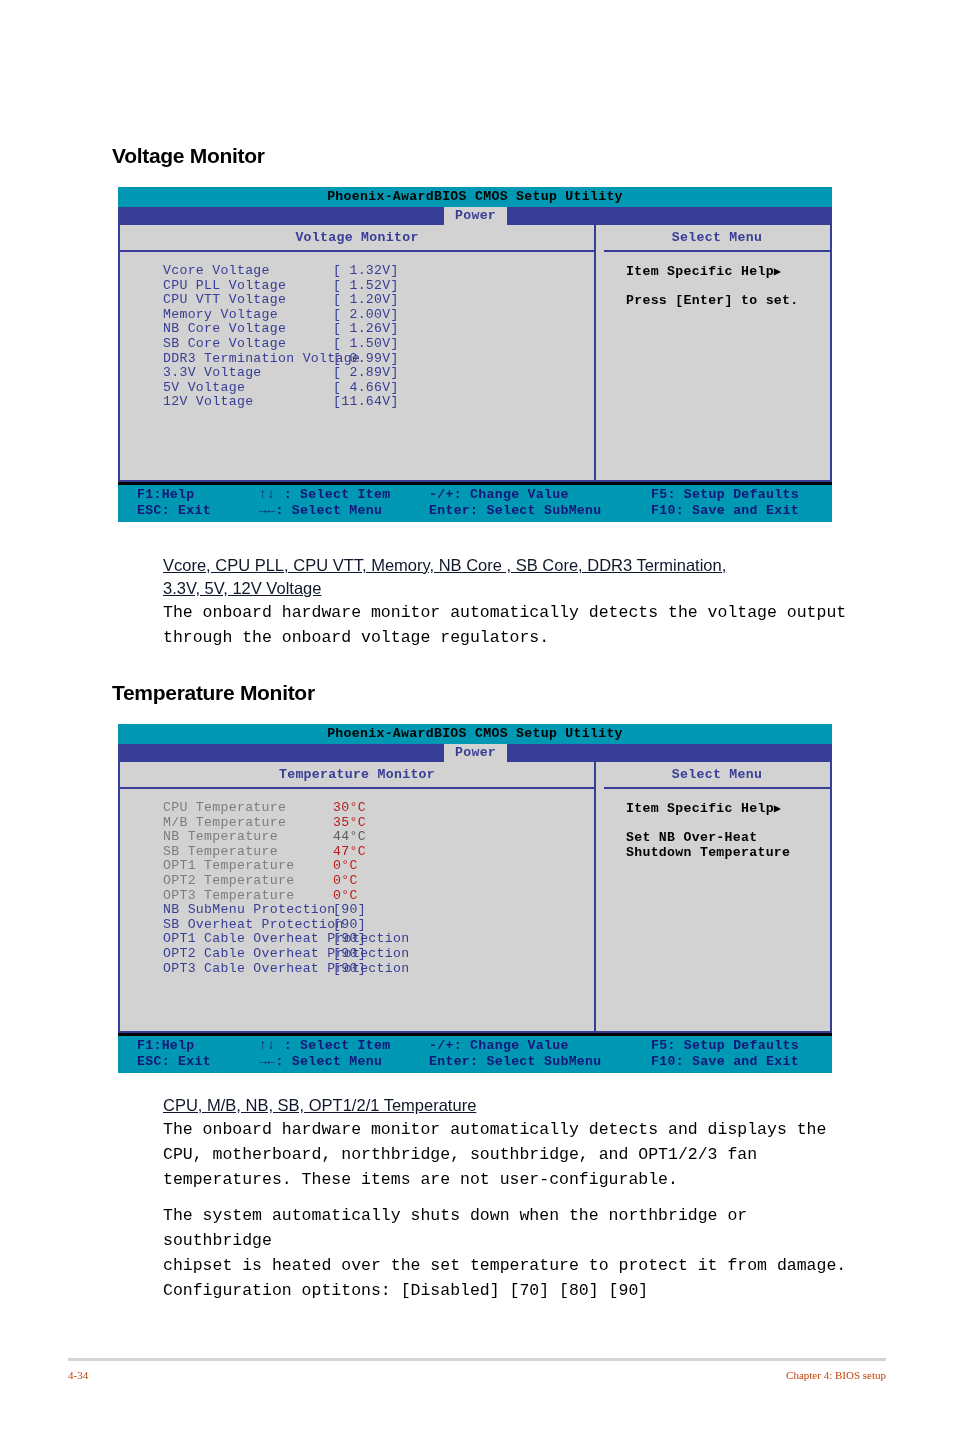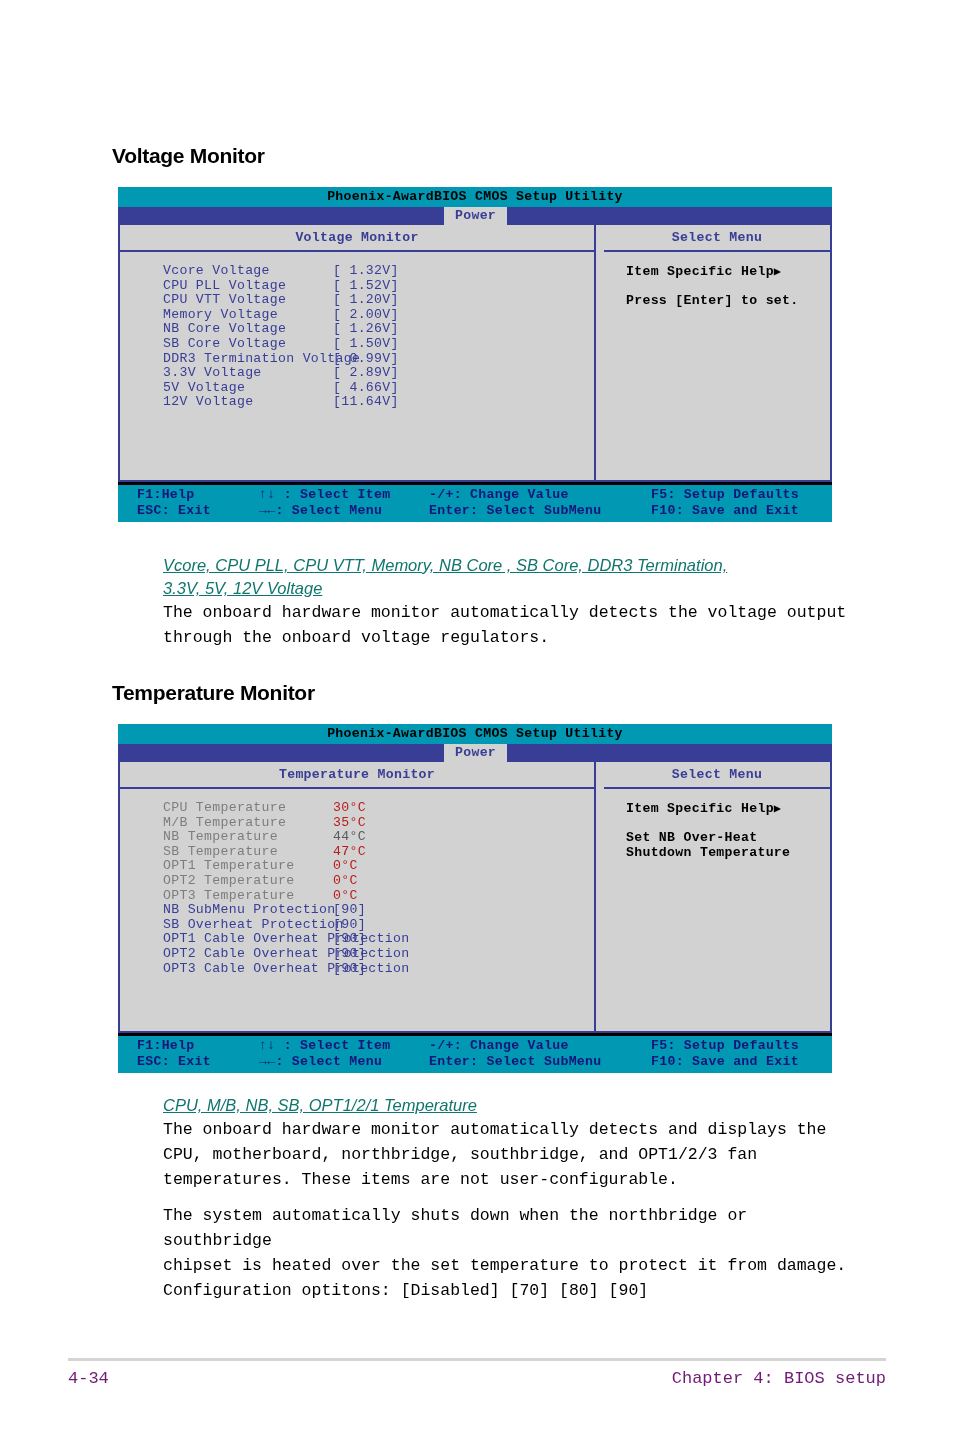--- a/index.html
+++ b/index.html
@@ -181,25 +181,24 @@
   .k4 { left: 533px; }
 
   
   .body-block {
     position: absolute;
     left: 163px;
     width: 690px;
   }
   .sub-heading {
     font-family: "Liberation Sans", sans-serif;
-    font-style: italic;
     font-size: 16.5px;
     text-decoration: underline;
     line-height: 23px;
-    color: #0f766e;
+    color: #0f172a;
   }
   .body-text {
     font-family: Liberation Mono, monospace;
     font-size: 16.5px;
     line-height: 25px;
     color: #000;
   }
   #block-voltage-desc { top: 554px; }
   #block-temp-desc { top: 1094px; }
   #block-overheat-desc { top: 1203px; }
@@ -209,23 +208,23 @@
     position: absolute;
     left: 68px;
     top: 1358px;
     width: 818px;
     height: 3px;
     background: #d4d4d4;
   }
   .footer-left, .footer-right {
     position: absolute;
     top: 1369px;
-    font-family: Liberation Mono, monospace;
-    font-size: 17px;
-    color: #701a75;
+    font-family: Liberation Serif, serif;
+    font-size: 11px;
+    color: #c2410c;
   }
   .footer-left { left: 68px; }
   .footer-right { right: 68px; }
 </style>
 </head>
 <body>
 
 <div class="page">
 
   <div class="section-heading" id="heading-voltage">Voltage Monitor</div>

